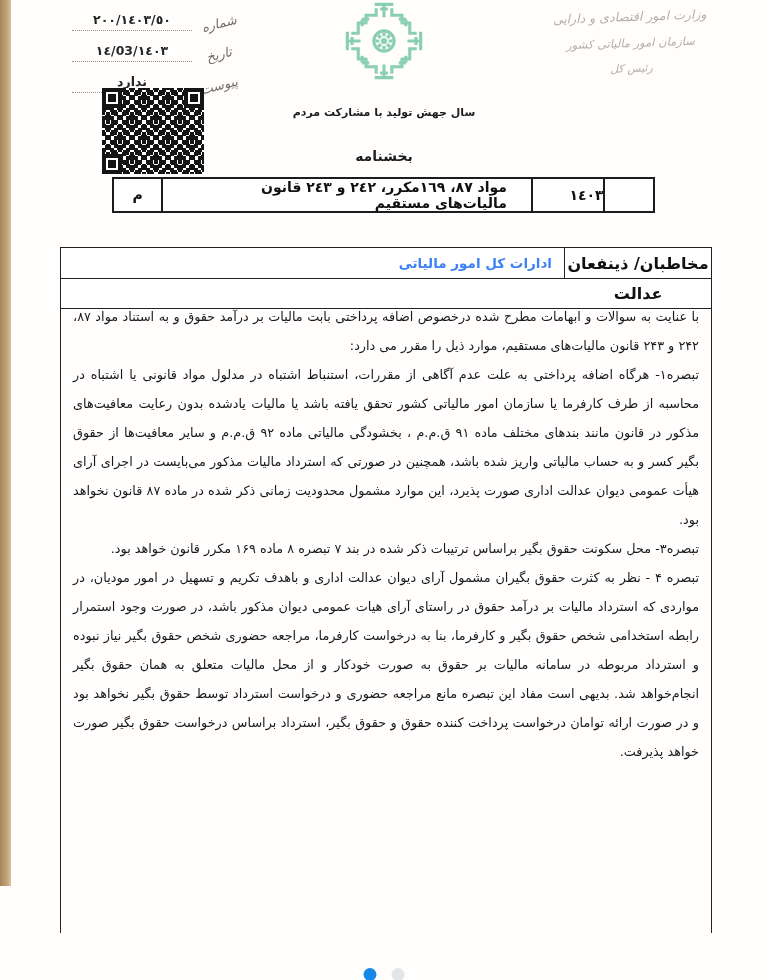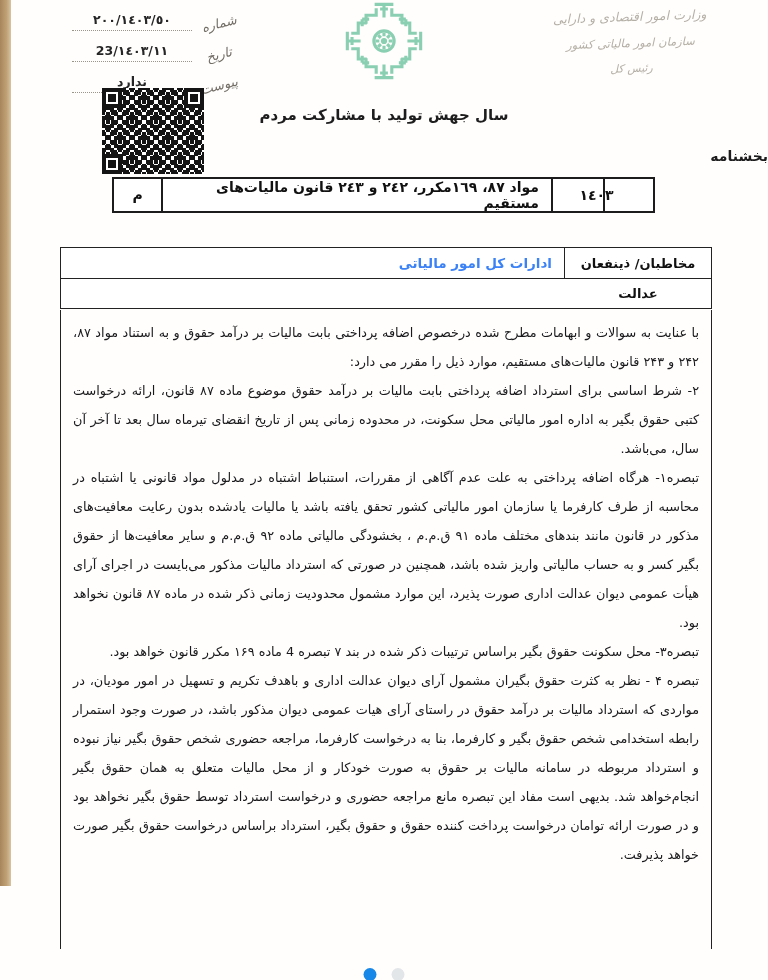--- a/index.html
+++ b/index.html
@@ -17,48 +17,48 @@
   .meta-label { font-style:italic; color:#5a554c; font-size:13px; transform:rotate(-14deg); width:54px; text-align:center; opacity:.85; }
   .meta-value { font-weight:bold; font-size:12.5px; color:#262626; border-bottom:1px dotted #9a948a; padding:0 8px 3px; min-width:120px; text-align:center;margin-top:40px; }
 
   
   .emblem { position:absolute; left:50%; top:2px; transform:translateX(-50%); }
   .letterhead-right { position:absolute; right:30px; top:4px; width:215px; text-align:center;
     color:#a29c90; font-style:italic; transform:rotate(-2deg); opacity:.8; }
   .lh-1 { font-size:12.5px; line-height:26px; }
   .lh-2 { font-size:11.5px; line-height:26px; }
   .lh-3 { font-size:11px; line-height:26px; }
-  .slogan { position:absolute; left:0; right:0; top:106px; text-align:center; font-weight:bold; font-size:15px; color:#1d1d1d; }
-  .doc-type { position:absolute; left:0; right:0; top:148px; text-align:right; font-weight:bold; font-size:14px; color:#1d1d1d; }
+  .slogan { position:absolute; left:0; right:0; top:106px; text-align:center; font-weight:bold; font-size:11px; color:#1d1d1d; }
+  .doc-type { position:absolute; left:0; right:0; top:148px; text-align:center; font-weight:bold; font-size:14px; color:#1d1d1d; }
 
   
   .qr { position:absolute; left:102px; top:88px; width:102px; height:86px; background:
       repeating-conic-gradient(#141414 0 25%, transparent 0 50%) 0 0/8px 8px,
       repeating-conic-gradient(#141414 0 25%, #ffffff 0 50%) 3px 2px/12px 10px; }
   .finder { position:absolute; width:20px; height:20px; border:4px solid #141414; background:#fff; }
   .finder::after { content:""; position:absolute; inset:2px; background:#141414; }
   .finder.tl { left:0; top:0; } .finder.tr { right:0; top:0; } .finder.bl { left:0; bottom:0; }
 
   
   .class-row { position:absolute; left:112px; top:177px; width:543px; height:36px;
     display:flex; direction:rtl; border:2px solid #1c1c1c; background:#fff; }
   .class-cell { display:flex; align-items:center; justify-content:center; font-weight:bold; font-size:14px; color:#111; }
   .class-cell + .class-cell { border-right:2px solid #1c1c1c; }
-  .cc-empty { width:48px; } .cc-year { width:52px;padding-left:37px; } .cc-subject { flex:1; padding:0 12px; } .cc-code { width:49px; }
+  .cc-empty { width:48px; } .cc-year { width:72px;padding-left:37px; } .cc-subject { flex:1; padding:0 24px; } .cc-code { width:49px; }
 
   
   .info-table { position:absolute; left:60px; top:247px; width:652px; border:1.5px solid #222; background:#fff; }
   .info-row { display:flex; direction:rtl; height:30px; }
   .info-row + .info-row { border-top:1.5px solid #222; }
-  .info-label { width:146px; display:flex; align-items:center; justify-content:center; font-weight:bold; font-size:13px; color:#111; }
+  .info-label { width:146px; display:flex; align-items:center; justify-content:center; font-weight:bold; font-size:16px; color:#111; }
   .info-value { flex:1; display:flex; align-items:center; font-weight:bold; font-size:13.5px; color:#3b82f6;
     border-right:1.5px solid #222; padding:0 12px; }
 
   
-  .body-box { position:absolute; left:60px; top:310px; width:652px; height:639px;
+  .body-box { position:absolute; left:60px; top:294px; width:652px; height:639px;
     border-left:1.5px solid #222; border-right:1.5px solid #222;
     padding:8px 12px 0 12px; overflow:hidden; }
   .body-box p { font-size:12.8px; line-height:29px; color:#19191b; text-align:justify; text-justify:inter-word; direction:rtl; }
 
   
   .pager { position:absolute; top:968px; left:50%; transform:translateX(-50%); display:flex; gap:15px; direction:ltr; }
   .dot { width:13px; height:13px; border-radius:50%; }
   .dot-active { background:#1787e8; }
   .dot-inactive { background:#e3e6e9; }
 </style>
@@ -69,21 +69,21 @@
 
   <div class="desk-strip"></div>
 
   <div class="meta-fields">
     <div class="meta-row">
       <span class="meta-label">شماره</span>
       <span class="meta-value">٢٠٠/١٤٠٣/٥٠</span>
     </div>
     <div class="meta-row">
       <span class="meta-label">تاریخ</span>
-      <span class="meta-value">١٤٠٣/١١/23</span>
+      <span class="meta-value">١٤٠٣/03/١٤</span>
     </div>
     <div class="meta-row">
       <span class="meta-label">پیوست</span>
       <span class="meta-value">ندارد</span>
     </div>
   </div>
 
   <div class="emblem">
     <svg width="82" height="78" viewBox="0 0 100 100" aria-hidden="true">
       <g fill="none" stroke="#8bcfb2" stroke-width="4">
@@ -128,23 +128,22 @@
       <div class="info-label">مخاطبان/ ذینفعان</div>
       <div class="info-value">ادارات کل امور مالیاتی</div>
     </div>
     <div class="info-row">
       <div class="info-label">عدالت</div>
     </div>
   </div>
 
   <div class="body-box">
     <p>با عنایت به سوالات و ابهامات مطرح شده درخصوص اضافه پرداختی بابت مالیات بر درآمد حقوق و به استناد مواد ۸۷، ۲۴۲ و ۲۴۳ قانون مالیات‌های مستقیم، موارد ذیل را مقرر می دارد:</p>
-    <p>۲- شرط اساسی برای استرداد اضافه پرداختی بابت مالیات بر درآمد حقوق موضوع ماده ۸۷ قانون، ارائه درخواست کتبی حقوق بگیر به اداره امور مالیاتی محل سکونت، در محدوده زمانی پس از تاریخ انقضای تیرماه سال بعد تا آخر آن سال، می‌باشد.</p>
     <p>تبصره۱- هرگاه اضافه پرداختی به علت عدم آگاهی از مقررات، استنباط اشتباه در مدلول مواد قانونی یا اشتباه در محاسبه از طرف کارفرما یا سازمان امور مالیاتی کشور تحقق یافته باشد یا مالیات یادشده بدون رعایت معافیت‌های مذکور در قانون مانند بندهای مختلف ماده ۹۱ ق.م.م ، بخشودگی مالیاتی ماده ۹۲ ق.م.م و سایر معافیت‌ها از حقوق بگیر کسر و به حساب مالیاتی واریز شده باشد، همچنین در صورتی که استرداد مالیات مذکور می‌بایست در اجرای آرای هیأت عمومی دیوان عدالت اداری صورت پذیرد، این موارد مشمول محدودیت زمانی ذکر شده در ماده ۸۷ قانون نخواهد بود.</p>
-    <p>تبصره۳- محل سکونت حقوق بگیر براساس ترتیبات ذکر شده در بند ۷ تبصره 4 ماده ۱۶۹ مکرر قانون خواهد بود.</p>
+    <p>تبصره۳- محل سکونت حقوق بگیر براساس ترتیبات ذکر شده در بند ۷ تبصره ۸ ماده ۱۶۹ مکرر قانون خواهد بود.</p>
     <p>تبصره ۴ - نظر به کثرت حقوق بگیران مشمول آرای دیوان عدالت اداری و باهدف تکریم و تسهیل در امور مودیان، در مواردی که استرداد مالیات بر درآمد حقوق در راستای آرای هیات عمومی دیوان مذکور باشد، در صورت وجود استمرار رابطه استخدامی شخص حقوق بگیر و کارفرما، بنا به درخواست کارفرما، مراجعه حضوری شخص حقوق بگیر نیاز نبوده و استرداد مربوطه در سامانه مالیات بر حقوق به صورت خودکار و از محل مالیات متعلق به همان حقوق بگیر انجام‌خواهد شد. بدیهی است مفاد این تبصره مانع مراجعه حضوری و درخواست استرداد توسط حقوق بگیر نخواهد بود و در صورت ارائه توامان درخواست پرداخت کننده حقوق و حقوق بگیر، استرداد براساس درخواست حقوق بگیر صورت خواهد پذیرفت.</p>
   </div>
 
   <div class="pager">
     <div class="dot dot-active"></div>
     <div class="dot dot-inactive"></div>
   </div>
 
 </div>
 

